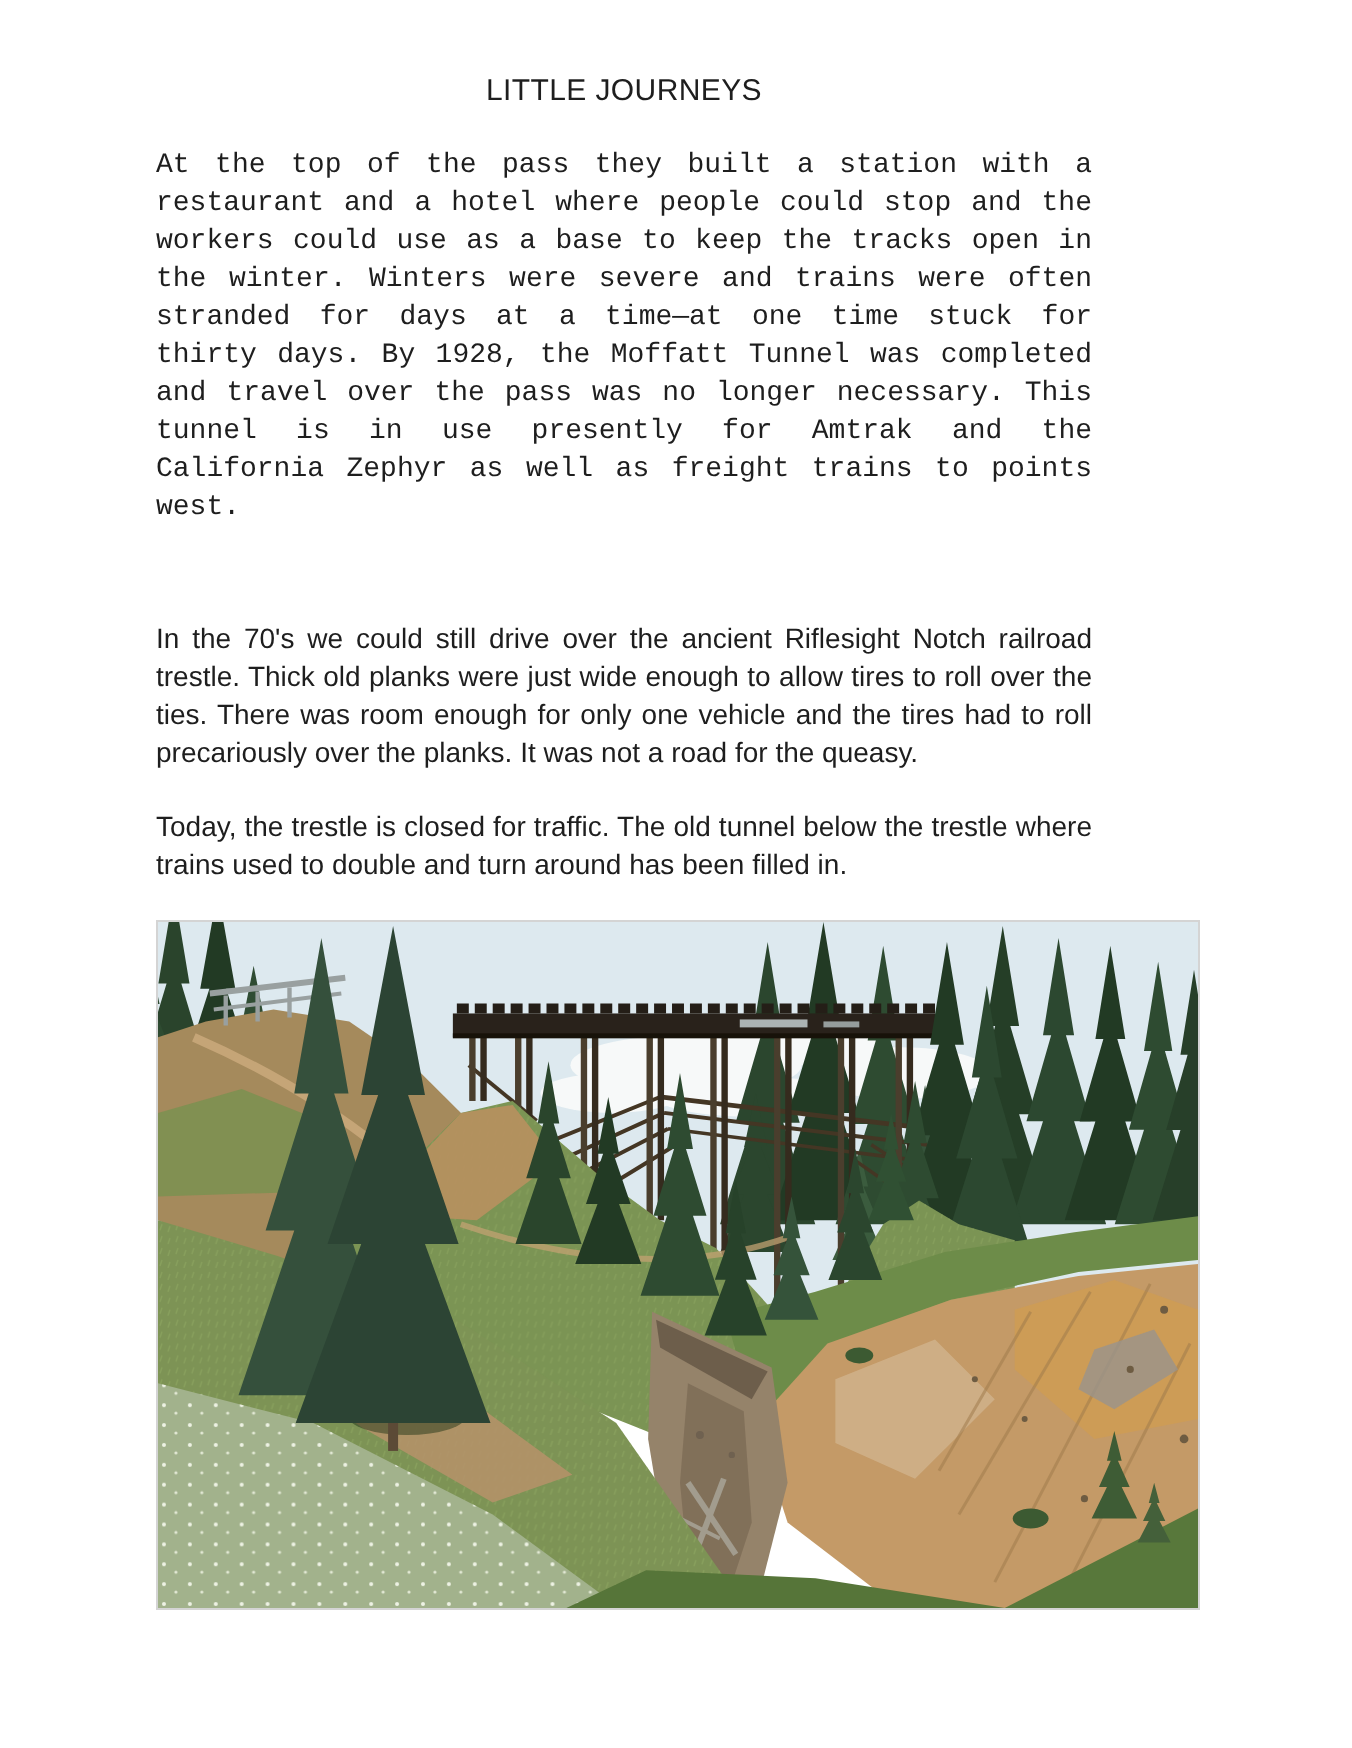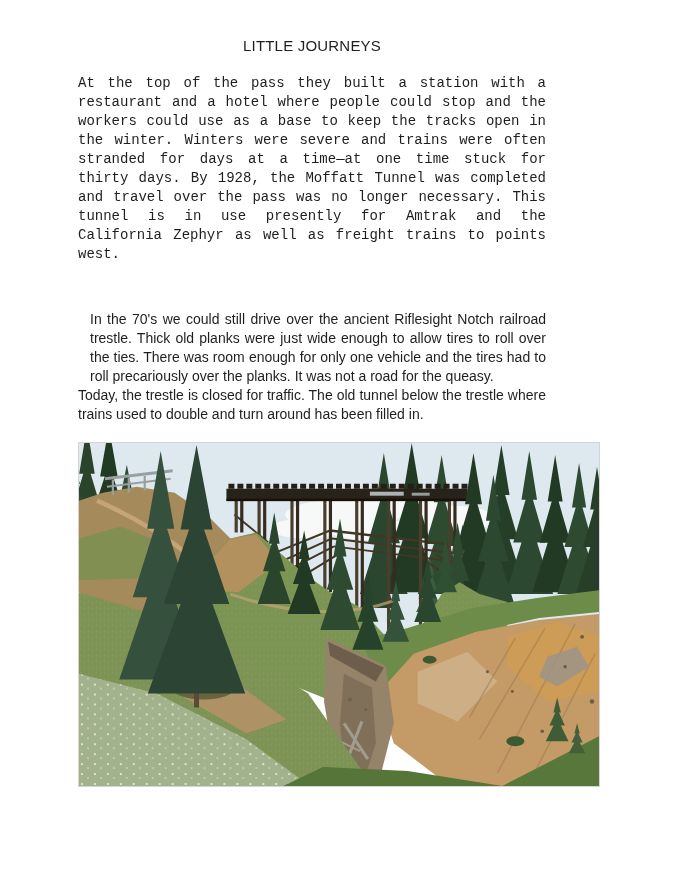--- a/index.html
+++ b/index.html
@@ -4,22 +4,22 @@
 <style>
   html,body{margin:0;padding:0;background:#ffffff;}
   .sheet{
     width:624px;height:874px;background:#ffffff;box-sizing:border-box;
     padding:37px 78px 0 78px;overflow:hidden;
     font-family:"Liberation Sans","DejaVu Sans",sans-serif;color:#1e1e1e;
   }
   .title{font-size:15px;line-height:17px;font-weight:400;text-align:center;margin:0;letter-spacing:.2px;}
   .para{font-size:14px;line-height:19px;text-align:justify;margin:0;}
   .para.p1{margin-top:20px;font-family:Liberation Mono, monospace;}
-  .para.p2{margin-top:46px;margin-left:12px;}
-  .para.p3{}
+  .para.p2{margin-top:46px;}
+  .para.p3{margin-top:18px;}
   figure.photo{margin:18px 0 0 0;width:522px;height:345px;border:1px solid #d4d4d4;box-sizing:border-box;}
   figure.photo svg{display:block;width:100%;height:100%;}
 </style>
 </head>
 <body>
 
 <div class="sheet">
 
   <h1 class="title">LITTLE JOURNEYS</h1>
 

